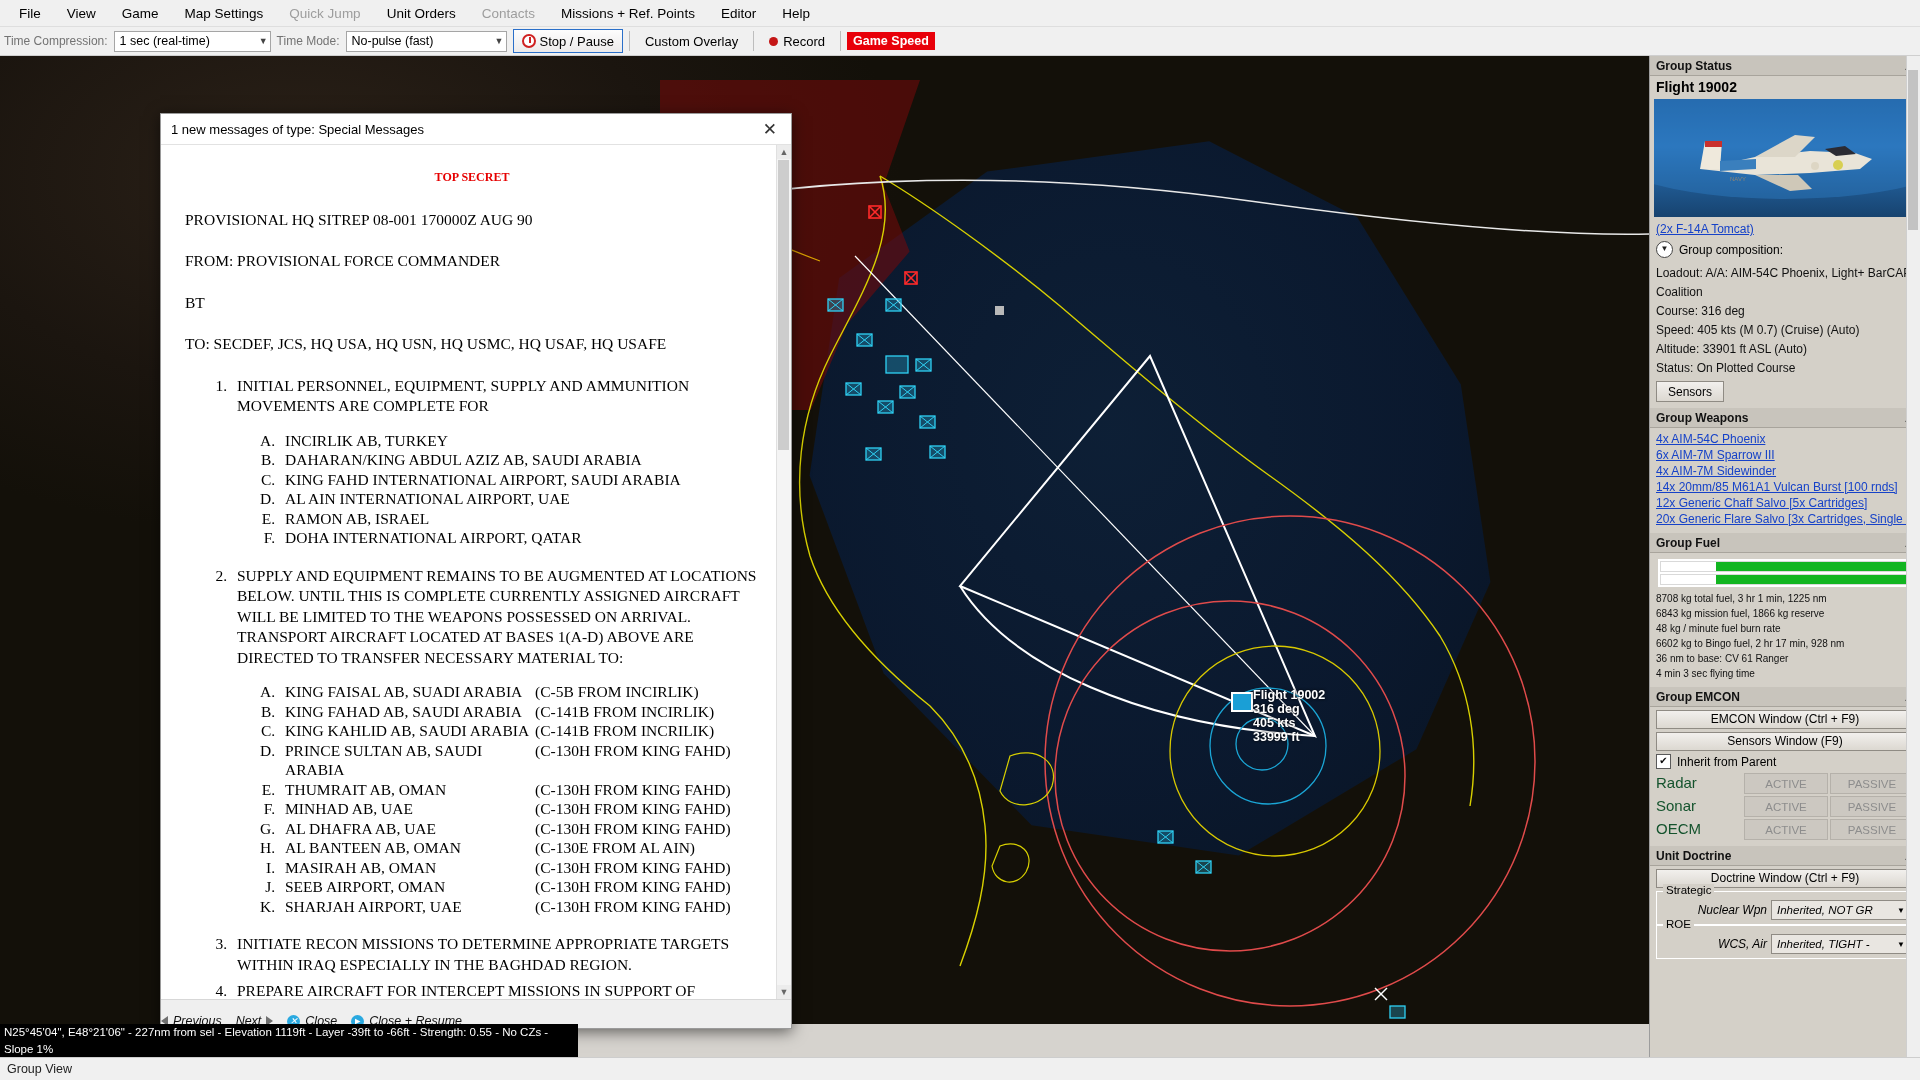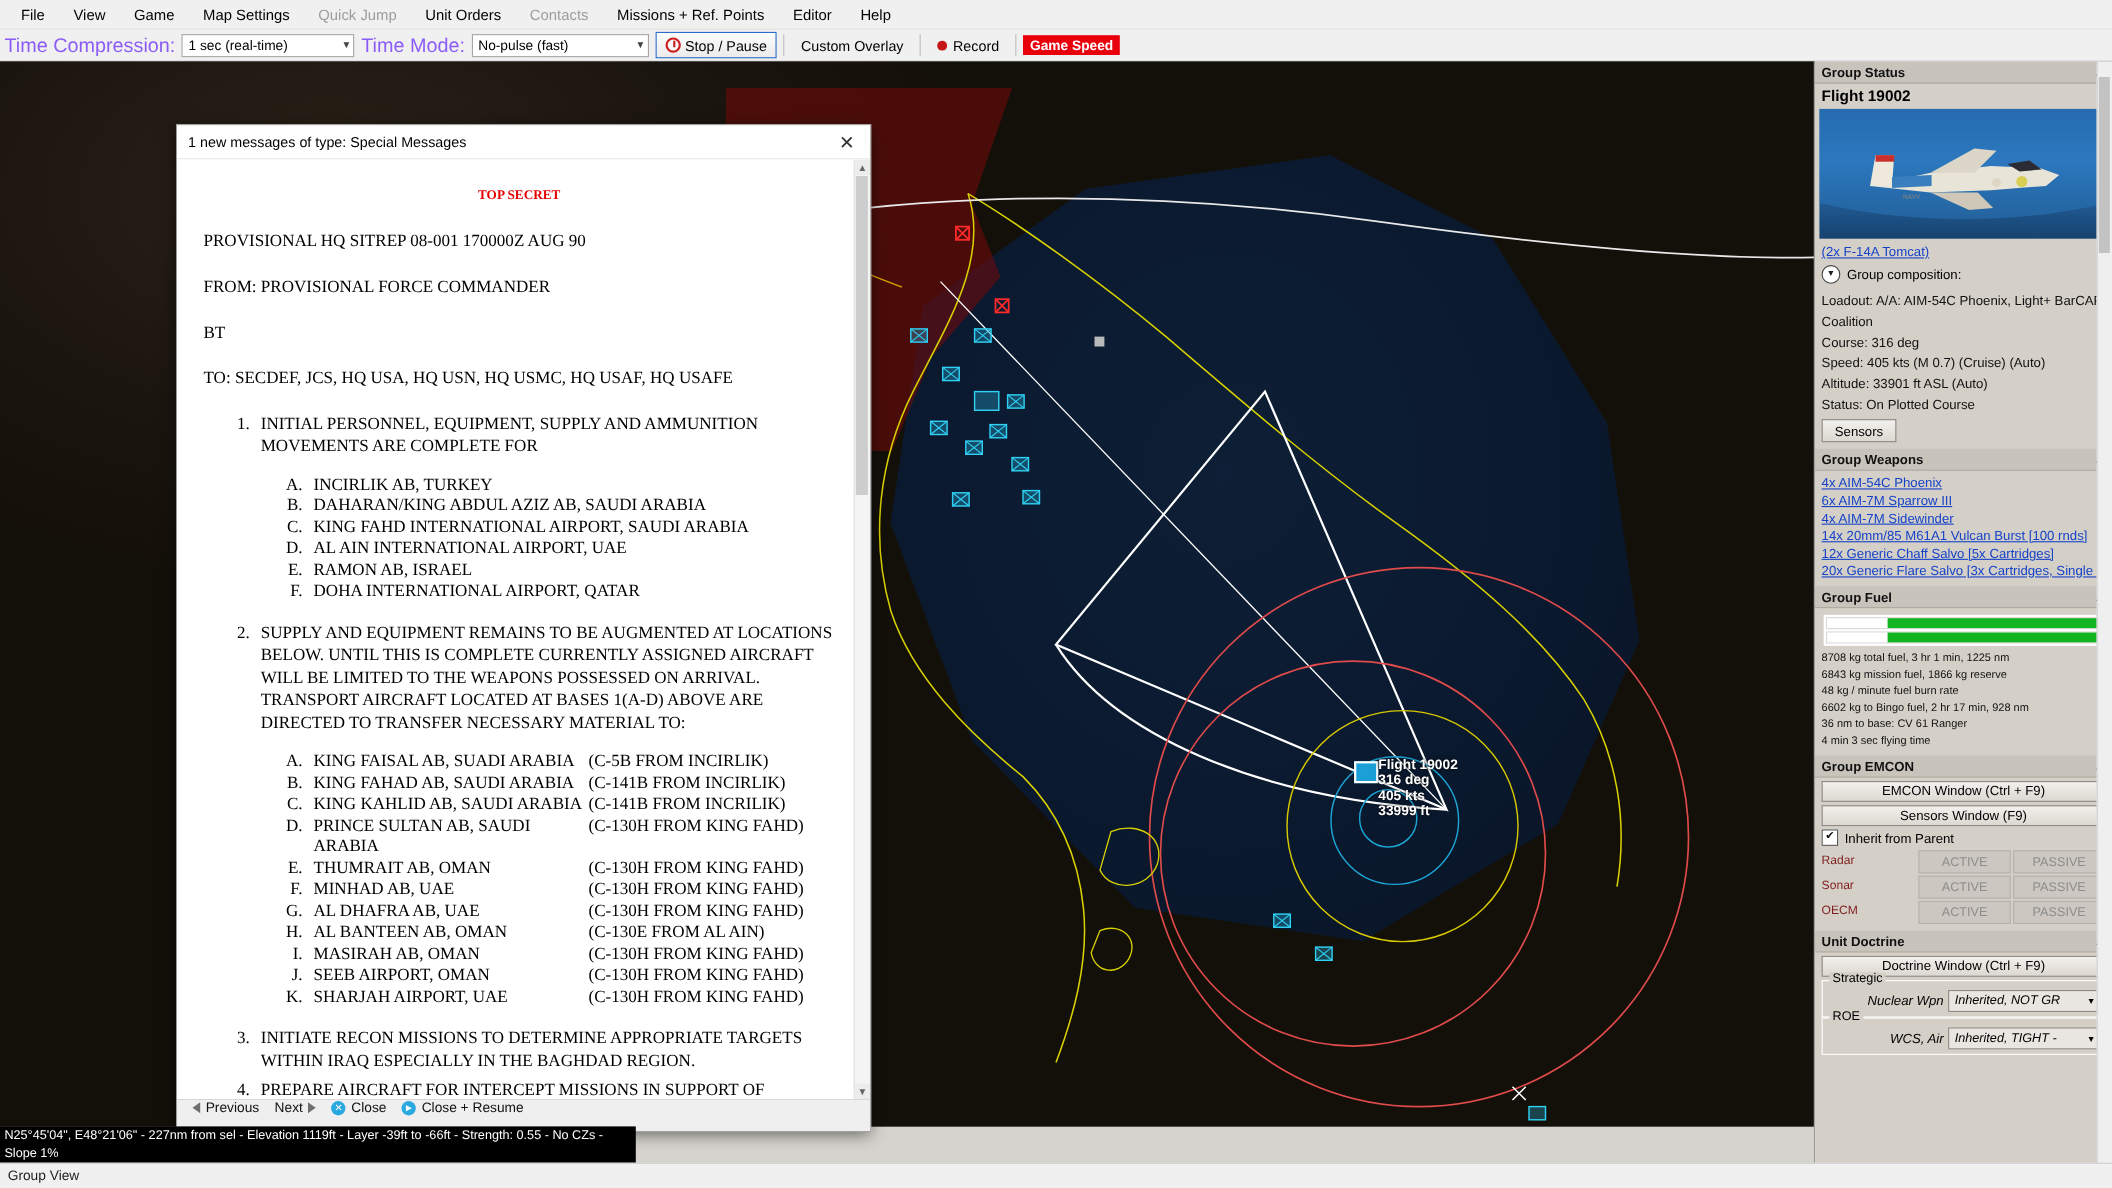--- a/index.html
+++ b/index.html
@@ -6,21 +6,21 @@
   body{width:1920px;height:1080px;overflow:hidden;font-family:"Liberation Sans",sans-serif;font-size:13px;color:#000;position:relative;}
   .app{width:1920px;height:1080px;position:relative;background:#d6d3ce;}
 
   
   .menubar{height:26px;background:#f0f0f0;display:flex;align-items:center;padding-left:6px;border-bottom:1px solid #dedede;}
   .menubar .mi{padding:3px 13px;font-size:13.5px;color:#000;cursor:default;}
   .menubar .mi.dim{color:#9d9d9d;}
 
   
   .toolbar{height:28px;background:#f0f0f0;display:flex;align-items:center;padding-left:4px;gap:6px;border-bottom:1px solid #cfcfcf;}
-  .tb-label{font-size:18px;color:#8b5cf6;}
+  .tb-label{font-size:12px;color:#737373;}
   .combo{height:19px;border:1px solid #a5a5a5;background:#fff;display:inline-flex;align-items:center;justify-content:space-between;padding:0 2px 0 5px;font-size:12.5px;}
   .combo .cv{white-space:nowrap;}
   .combo .arw{font-size:9px;color:#444;padding-left:8px;}
   .btn-pause{height:22px;border:1px solid #2a6fc9;background:linear-gradient(#fdfdfd,#eceaea);display:inline-flex;align-items:center;gap:4px;padding:0 8px;font-size:13px;}
   .btn-flat{height:20px;border:1px solid transparent;background:transparent;display:inline-flex;align-items:center;gap:5px;padding:0 8px;font-size:13px;}
   .sep{width:1px;height:20px;background:#bdbdbd;}
   .dot-red{width:9px;height:9px;border-radius:50%;background:#c41616;display:inline-block;}
   .gs-badge{background:#e8000a;color:#fff;font-size:12.5px;font-weight:bold;padding:2px 6px;}
   .stoppause-ico{width:14px;height:14px;border-radius:50%;border:2px solid #cf2020;background:#fff;position:relative;box-sizing:border-box;}
   .stoppause-ico:after{content:"";position:absolute;left:5px;top:1px;width:2px;height:6px;background:#cf2020;}
@@ -53,21 +53,21 @@
   .doc p{margin:0 0 21px 0;}
   .ol1{margin:0;padding-left:46px;}
   .ol1>li{margin-bottom:6px;padding-left:6px;}
   .ol2{margin:14px 0 18px 0;padding-left:42px;list-style:upper-alpha;}
   .ol2>li{padding-left:6px;line-height:19.5px;}
   .rowline{display:flex;}
   .rowline .nm{flex:0 0 250px;}
   .dlg-scroll{position:absolute;right:0;top:0;width:14px;bottom:0;background:#f4f4f4;border-left:1px solid #e0e0e0;}
   .dlg-scroll .up,.dlg-scroll .dn{height:14px;text-align:center;font-size:9px;line-height:14px;color:#666;background:#ececec;}
   .dlg-scroll .thumb{position:absolute;top:15px;left:1px;width:11px;height:290px;background:#cdcdcd;}
-  .dlg-foot{height:28px;background:#efefef;border-top:1px solid #d7d7d7;display:flex;align-items:flex-start;gap:14px;padding-left:14px;font-size:12.5px;}
+  .dlg-foot{height:28px;background:#efefef;border-top:1px solid #d7d7d7;display:flex;align-items:flex-end;gap:14px;padding-left:0;font-size:12.5px;font-style:italic;}
   .foot-item{display:inline-flex;align-items:center;gap:5px;color:#111;}
   .tri-l{width:0;height:0;border-top:5px solid transparent;border-bottom:5px solid transparent;border-right:7px solid #6f6f6f;}
   .tri-r{width:0;height:0;border-top:5px solid transparent;border-bottom:5px solid transparent;border-left:7px solid #6f6f6f;}
   .cyc{width:13px;height:13px;border-radius:50%;background:#2aa9e0;color:#fff;font-size:9px;line-height:13px;text-align:center;}
 
   
   .side{position:absolute;right:0;top:56px;width:270px;height:1008px;background:#d4d0c8;border-left:1px solid #9d9d9d;overflow:hidden;font-size:12px;}
   .sec-hdr{height:19px;background:#c8c4bc;border-bottom:1px solid #a8a49c;display:flex;align-items:center;justify-content:space-between;padding:0 6px;font-weight:bold;font-size:12px;color:#111;}
   .chev{font-size:11px;color:#333;}
   .sec-body{padding:4px 6px 6px 6px;background:#d4d0c8;}
@@ -80,21 +80,21 @@
   .fuelbar{border:1px solid #fff;background:#fff;padding:1px;margin:3px 2px 4px 2px;}
   .fuelbar .row{height:11px;background:#fff;margin-bottom:2px;position:relative;border:1px solid #d9d9d9;box-sizing:border-box;}
   .fuelbar .row:last-child{margin-bottom:0;}
   .fuelbar .fill{position:absolute;right:0;top:0;bottom:0;background:#12b521;}
   .fuel-txt{font-size:10px;line-height:15px;color:#111;white-space:nowrap;}
   .compose{display:flex;align-items:center;gap:6px;margin:4px 0 6px 0;}
   .circ{width:15px;height:15px;border-radius:50%;background:#fff;border:1px solid #444;font-size:8px;line-height:14px;text-align:center;color:#222;}
   .chkrow{display:flex;align-items:center;gap:6px;margin:3px 0 4px 0;}
   .chk{width:13px;height:13px;border:1px solid #5a5a5a;background:#fff;font-size:10px;line-height:12px;text-align:center;color:#0a0a0a;}
   .emgrid{display:grid;grid-template-columns:86px 1fr 1fr;gap:2px;}
-  .em-lbl{color:#7f1d1d;font-size:11px;line-height:19px;}
+  .em-lbl{color:#14532d;font-size:15px;line-height:19px;}
   .em-btn{height:19px;border:1px solid #b5b1aa;background:#ccc8c1;color:#8d8d8d;font-size:11.5px;display:flex;align-items:center;justify-content:center;}
   .fset{border:1px solid #fff;padding:2px 4px 4px 4px;margin-top:0;position:relative;}
   .fset>.leg{position:absolute;top:-8px;left:6px;background:#d4d0c8;padding:0 3px;font-size:11.5px;}
   .drow{display:flex;align-items:center;justify-content:flex-end;gap:4px;margin-top:6px;font-style:italic;}
   .dsel{flex:0 0 128px;height:18px;border:1px solid #8f8b84;background:#e9e6e1;font-size:11.5px;display:flex;align-items:center;justify-content:space-between;padding:0 3px 0 5px;}
   .side-scroll{position:absolute;right:0;top:0;width:13px;height:1008px;background:#efefef;border-left:1px solid #cfcfcf;}
   .side-scroll .sb{position:absolute;left:1px;width:10px;background:#c3c3c3;}
 
   
   .statusblk{position:absolute;left:0;bottom:22px;width:570px;height:34px;background:#000;color:#fff;font-size:11.5px;line-height:17px;padding:0 4px;}

